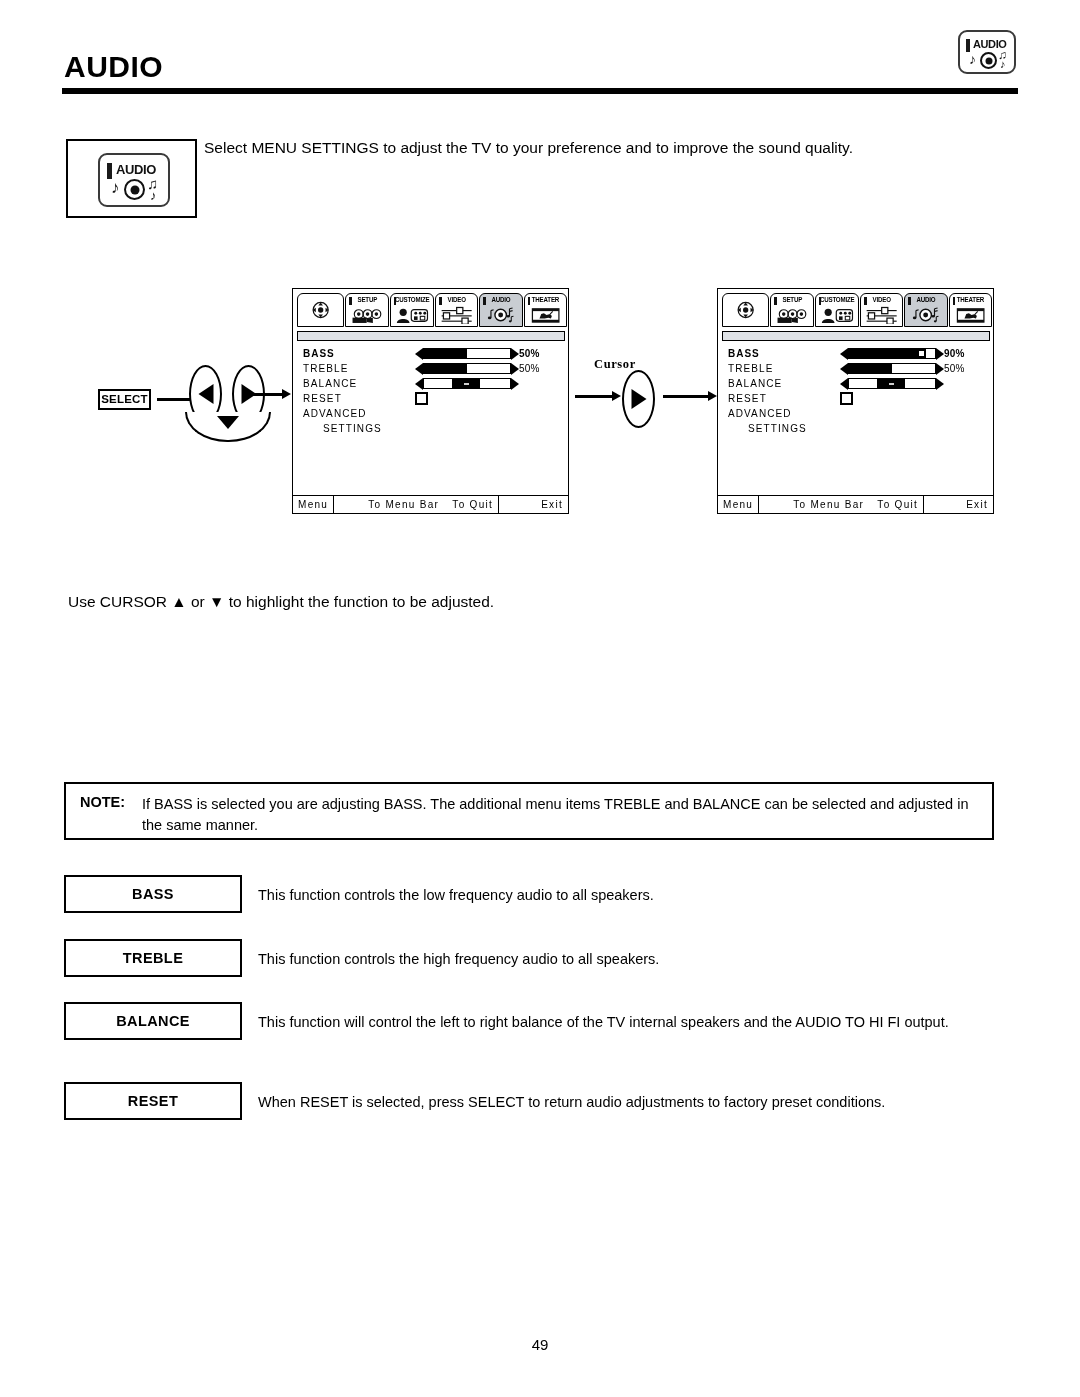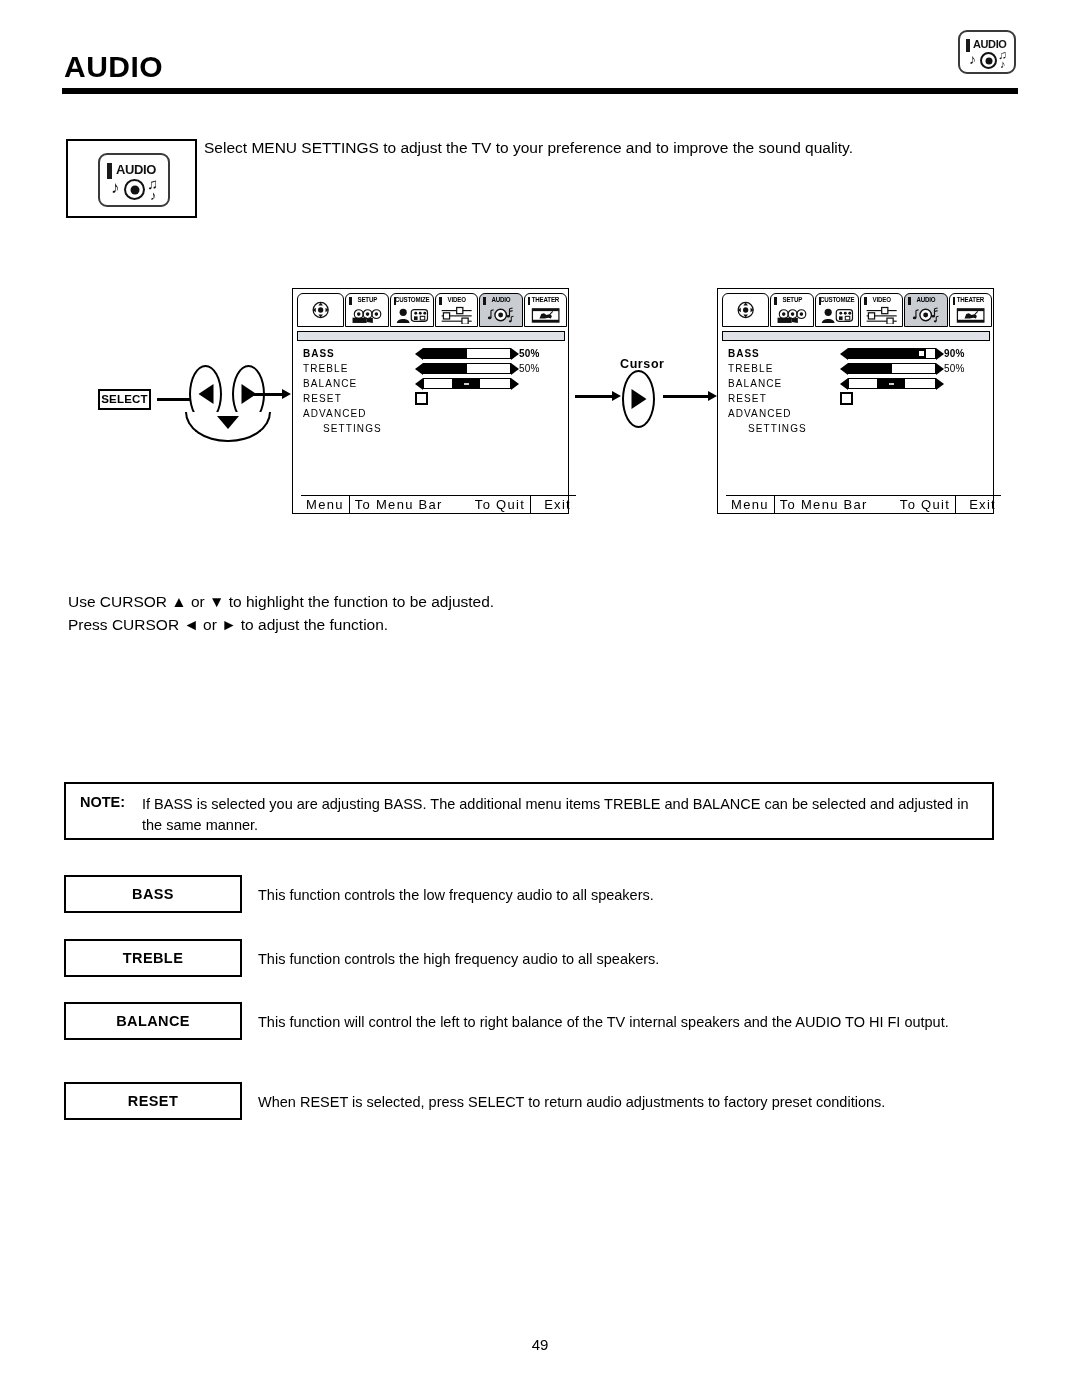--- a/index.html
+++ b/index.html
@@ -286,28 +286,29 @@
   }
   .s-val.bold { font-weight: bold; }
   .checkbox {
     width: 13px; height: 13px;
     border: 2px solid #000;
     background: #fff;
   }
 
   .osd-footer {
     position: absolute;
-    left: 8px; bottom: 0;
+    left: 0; bottom: 0;
     width: 100%;
     height: 18px;
     border-top: 1.5px solid #000;
     display: flex;
     align-items: stretch;
-    font-size: 13px;
+    font-size: 10px;
     letter-spacing: 1.3px;
+    gap: 29px;
   }
   .osd-footer .cell {
     display: flex; align-items: center;
     padding: 0 5px;
     border-right: 1.5px solid #000;
   }
   .osd-footer .cell:last-child { border-right: none; margin-left: 8px; }
   .osd-footer .cell.grow { flex: 1; justify-content: space-between; }
 
   
@@ -548,21 +549,21 @@
   <div class="osd-footer">
     <div class="cell">Menu</div>
     <div class="cell grow">
       <span>To Menu Bar</span>
       <span>To Quit</span>
     </div>
     <div class="cell">Exit</div>
   </div>
 </div>
 
-<div class="cursor-label" style="left:620px; top:357px;">Cursor</div>
+<div class="cursor-label" style="left:594px; top:357px;font-family:Liberation Serif, serif;">Cursor</div>
 
 <div class="arrow" style="left:575px; top:391px; width:46px;">
   <div class="shaft" style="width:37px;"></div>
   <div class="head" style="left:37px;"></div>
 </div>
 
 <div class="pad" style="left:622px; top:370px; width:40px; height:62px;">
   <div class="pad-lens" style="left:0; top:0;">
     <div class="tri tri-right"></div>
   </div>
@@ -714,21 +715,20 @@
     <div class="cell grow">
       <span>To Menu Bar</span>
       <span>To Quit</span>
     </div>
     <div class="cell">Exit</div>
   </div>
 </div>
 
 <div id="usage-text">
   <div>Use CURSOR ▲ or ▼ to highlight the function to be adjusted.</div>
-  <div>Press CURSOR ◄ or ► to adjust the function.</div>
 </div>
 
 <div id="note-box">
   <div id="note-label">NOTE:</div>
   <div id="note-text">If BASS is selected you are adjusting BASS.  The additional menu items TREBLE and BALANCE can be selected and adjusted in the same manner.</div>
 </div>
 
 <div class="def-row" style="top:875px;">
   <div class="def-box">BASS</div>
   <div class="def-text">This function controls the low frequency audio to all speakers.</div>

